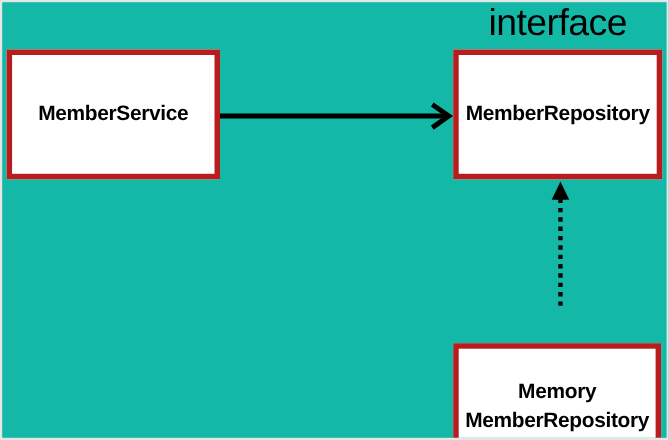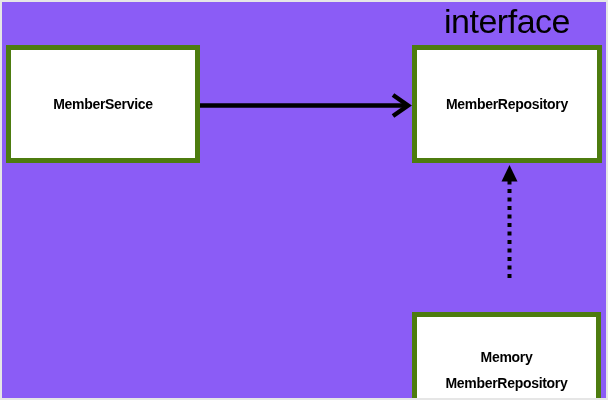--- a/index.html
+++ b/index.html
@@ -6,35 +6,35 @@
     margin: 0;
     padding: 0;
     background: #ffffff;
     font-family: "Liberation Sans", "DejaVu Sans", sans-serif;
   }
   .canvas {
     position: relative;
     width: 608px;
     height: 400px;
     box-sizing: border-box;
-    background: #8b5cf6;
+    background: #14b8a6;
     border: 2px solid #e6e6e6;
     overflow: hidden;
   }
   .node {
     position: absolute;
     box-sizing: border-box;
-    border: 5px solid #4d7c0f;
+    border: 5px solid #b91c1c;
     background: #ffffff;
     display: flex;
     align-items: center;
     justify-content: center;
     text-align: center;
     font-weight: bold;
-    font-size: 14px;
+    font-size: 19px;
     color: #000000;
     letter-spacing: -0.3px;
     white-space: nowrap;
     line-height: 26px;
   }
   .node .label-line { display: block; }
   .node-member-service {
     left: 4px; top: 43px;
     width: 194px; height: 118px;
   }

